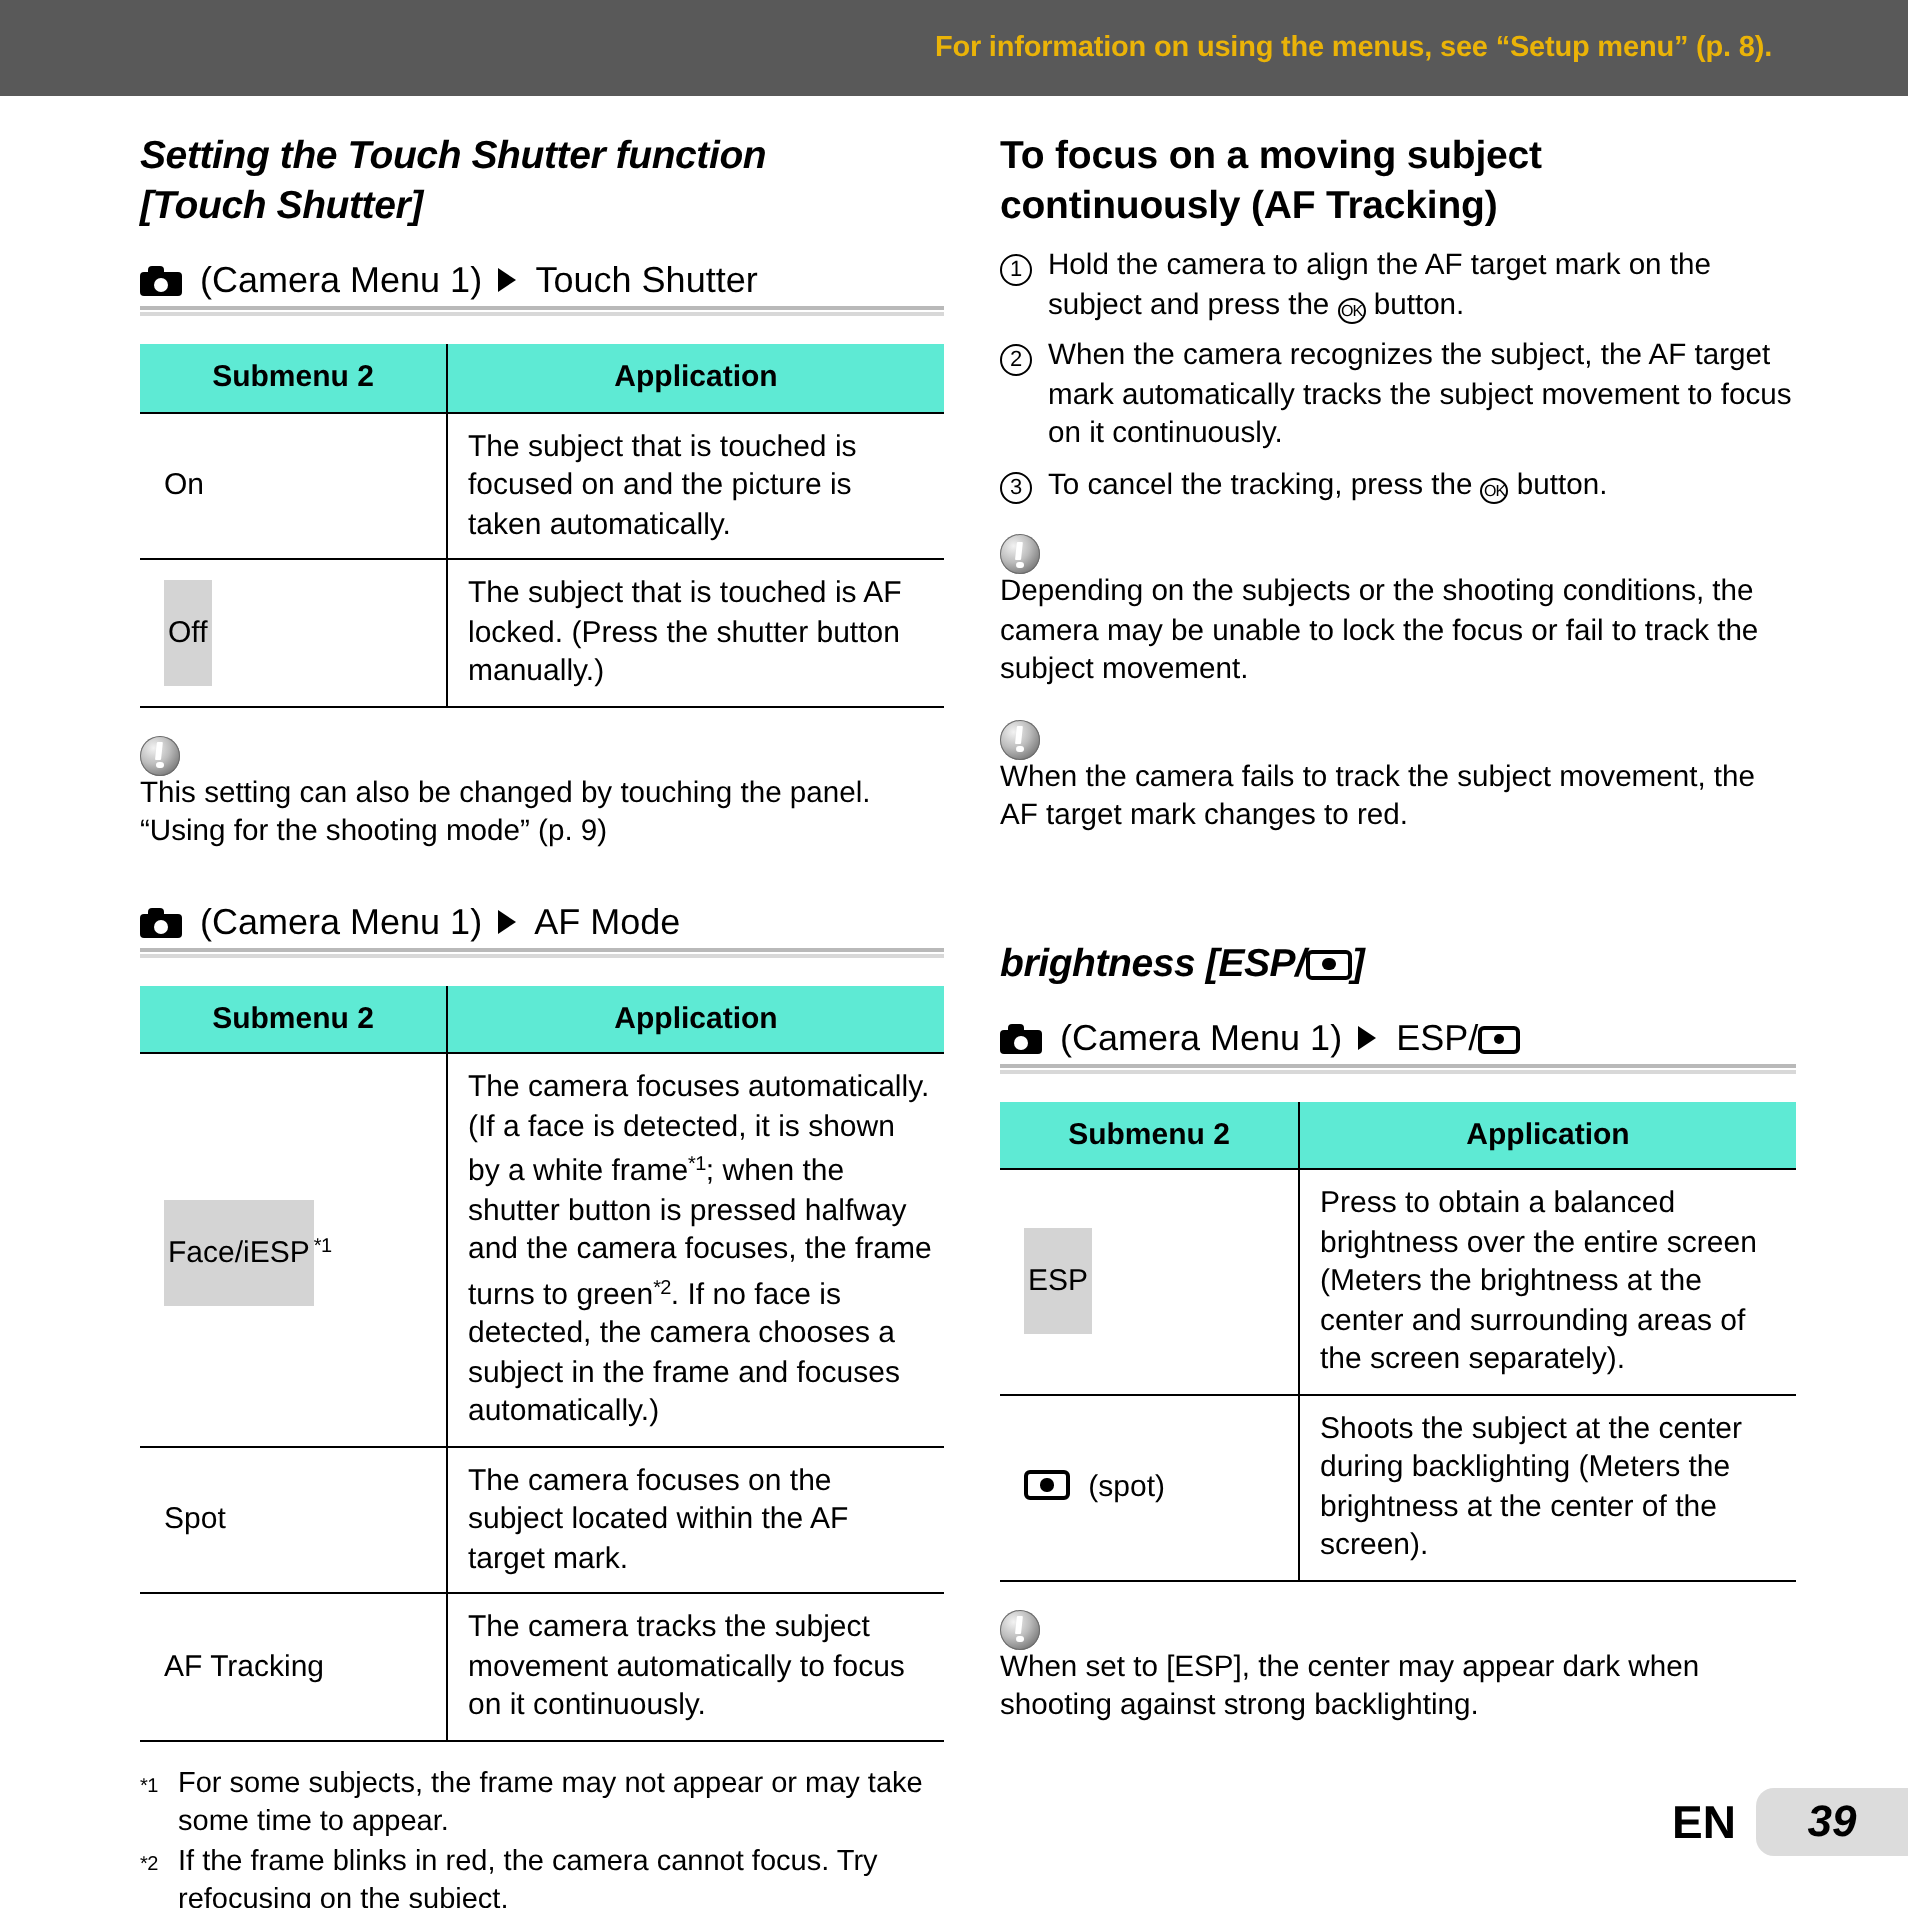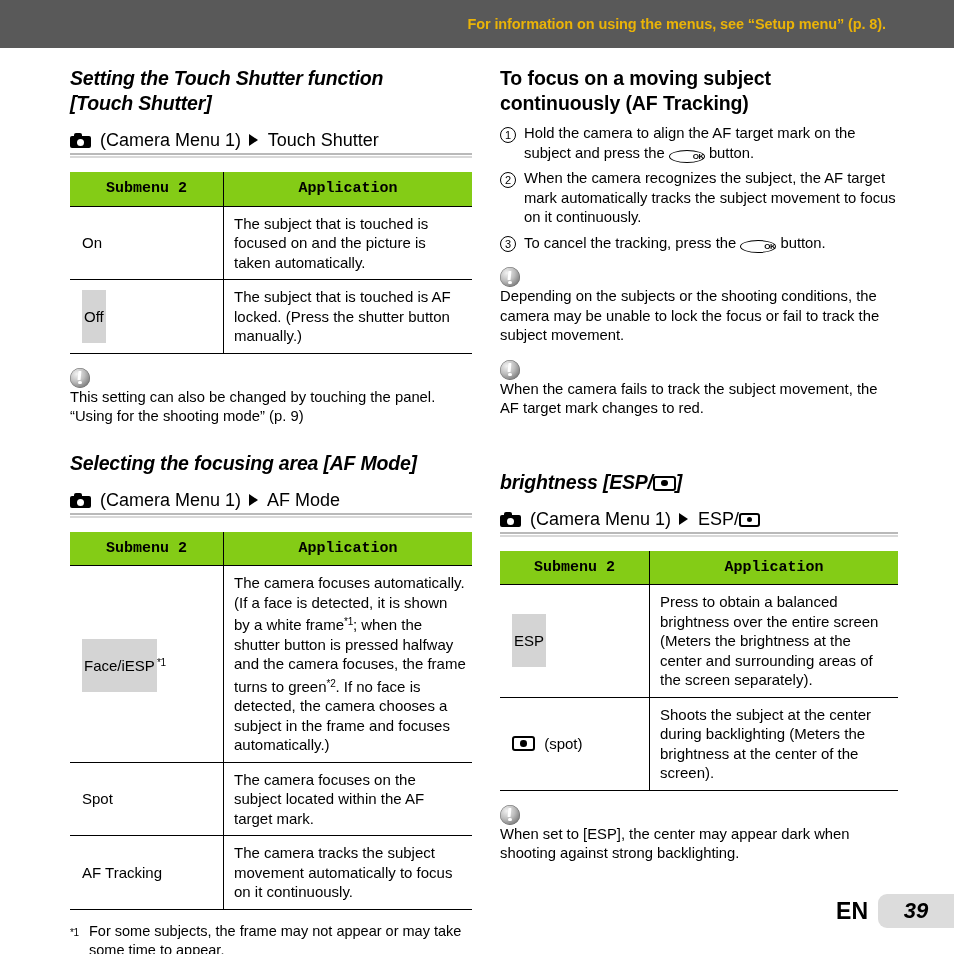--- a/index.html
+++ b/index.html
@@ -167,27 +167,26 @@
   }
 
   
   table.menu-table {
     border-collapse: collapse;
     width: 100%;
     font-size: 15px;
     line-height: 19.5px;
   }
   table.menu-table th {
-    background: #84cc16;
+    background: #5eead4;
     font-size: 15px;
     font-weight: bold;
     text-align: center;
     padding: 7px 4px 7px 4px;
     border-bottom: 1.5px solid #000;
-    font-family: Liberation Mono, monospace;
   }
   table.menu-table th.c1 {
     border-right: 1.5px solid #000;
     width: 135px;
   }
   table.menu-table td {
     vertical-align: middle;
     padding: 7px 6px 7px 9px;
     border-bottom: 1.5px solid #000;
   }
@@ -286,28 +285,28 @@
     text-align: center;
     margin-right: 8px;
     margin-top: 2.5px;
     box-sizing: border-box;
     font-weight: normal;
   }
   .step .step-text { flex: 1 1 auto; }
 
   .ok-btn {
     display: inline-block;
-    width: 36px;
+    width: 14px;
     height: 13px;
     border: 1.3px solid #000;
     border-radius: 50%;
     font-size: 8px;
-    font-weight: bold;
+    font-weight: normal;
     line-height: 11px;
-    text-align: right;
+    text-align: center;
     vertical-align: -1px;
     box-sizing: border-box;
     letter-spacing: -0.5px;
   }
 
   
   .footnotes {
     margin-top: 12px;
     font-size: 14.5px;
     line-height: 19px;
@@ -400,23 +399,20 @@
       </tbody>
     </table>
 
     <div class="note">
       <span class="warn-icon"></span>
       <span class="note-text">This setting can also be changed by touching the panel. “Using for the shooting mode” (p. 9)</span>
     </div>
   </div>
 
   <div style="margin-top:24px;">
-    <h2 class="sec-heading">
-      <span>Selecting the focusing area [AF Mode]</span>
-    </h2>
 
     <div class="menu-path">
       <span class="cam-icon">
         <span class="hump"></span><span class="body"></span><span class="lens"></span>
       </span>
       <span>(Camera Menu 1)</span>
       <span class="arrow-right"></span>
       <span>AF Mode</span>
     </div>
     <div class="rule-double"></div>

